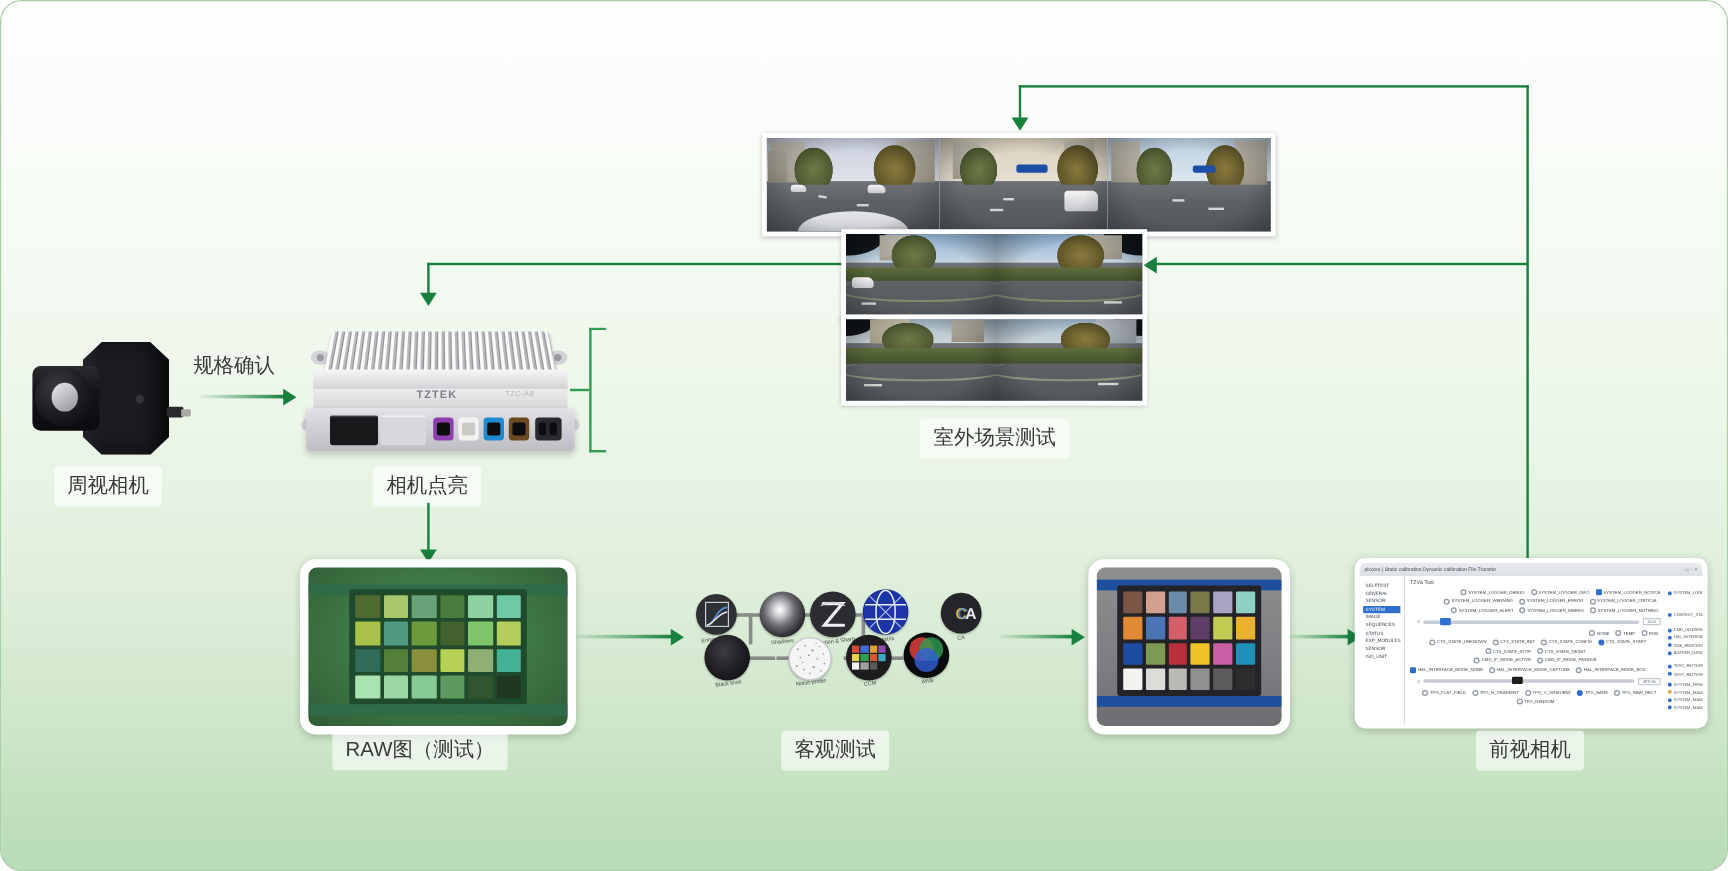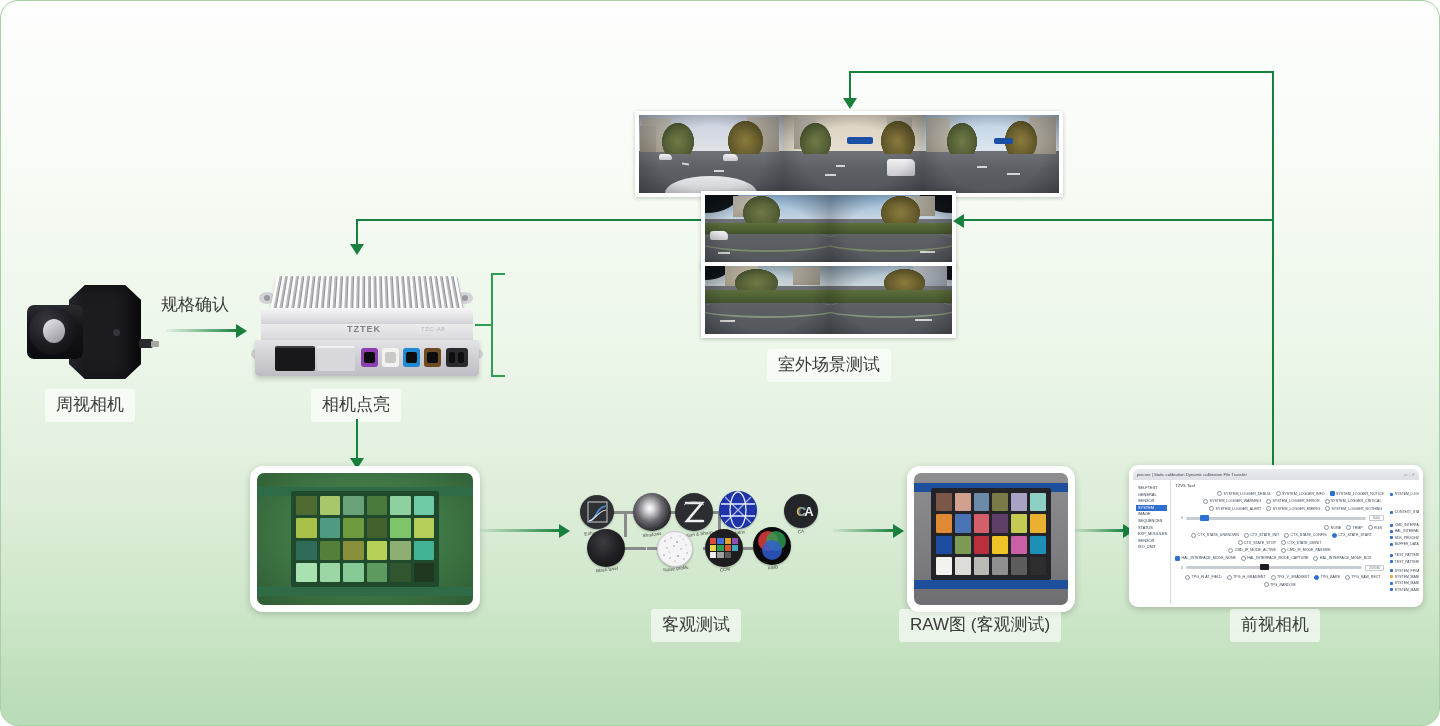--- a/index.html
+++ b/index.html
@@ -365,20 +365,21 @@
             <div style="background:#9bd7a4"></div>
             <div style="background:#86c995"></div>
             <div style="background:#5c9a5f"></div>
             <div style="background:#31552f"></div>
             <div style="background:#20381f"></div>
         </div>
       </div>
       <div class="chart-bar" style="top:114px;background:#2f6b46;"></div>
     </div>
   </div>
+  <div class="pill" style="left:276px;top:608px;">RAW图（测试）</div>
 
   <div class="arrow-grad-r" style="left:478px;top:528px;width:82px;"></div>
   <div class="tri-r" style="left:558px;top:523px;"></div>
 
   <div style="position:absolute;left:570px;top:488px;width:250px;height:92px;">
 
     <div class="wire" style="left:41px;top:22px;width:24px;height:3px;"></div>
     <div class="wire" style="left:53px;top:22px;width:3px;height:26px;"></div>
     <div class="wire" style="left:53px;top:58px;width:22px;height:3px;"></div>
     <div class="wire" style="left:80px;top:22px;width:26px;height:3px;"></div>
@@ -519,21 +520,20 @@
             <div style="background:#dcdcd8"></div>
             <div style="background:#b9b9b5"></div>
             <div style="background:#909090"></div>
             <div style="background:#5c5c5c"></div>
             <div style="background:#2d2d2d"></div>
         </div>
       </div>
       <div class="chart-bar" style="top:107px;background:#1d4f9c;"></div>
     </div>
   </div>
-  <div class="pill" style="left:898px;top:608px;">RAW图 (客观测试)</div>
 
   <div class="arrow-grad-r" style="left:1072px;top:528px;width:52px;"></div>
   <div class="tri-r" style="left:1122px;top:523px;"></div>
 
   <div class="swin" style="left:1128px;top:464px;width:286px;height:134px;">
     <div class="sw-in">
       <div class="sw-title">
         <span>pixcore | Static calibration  Dynamic calibration  File Transfer</span>
         <span style="margin-left:auto;color:#8894a4;">▭ ▫ ✕</span>
       </div>

